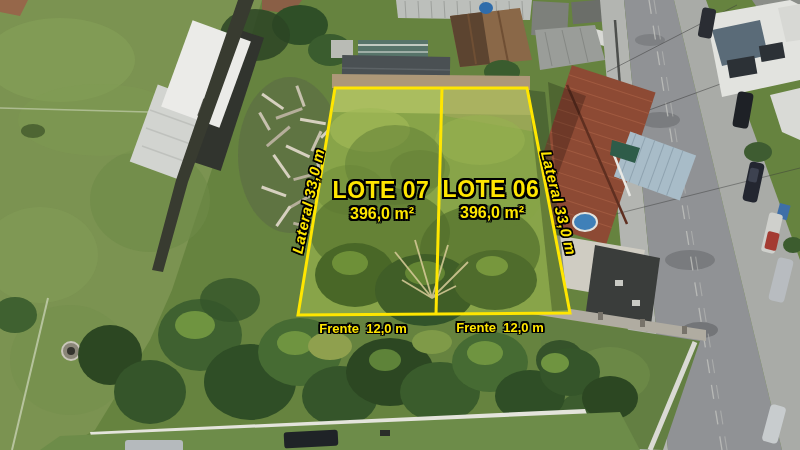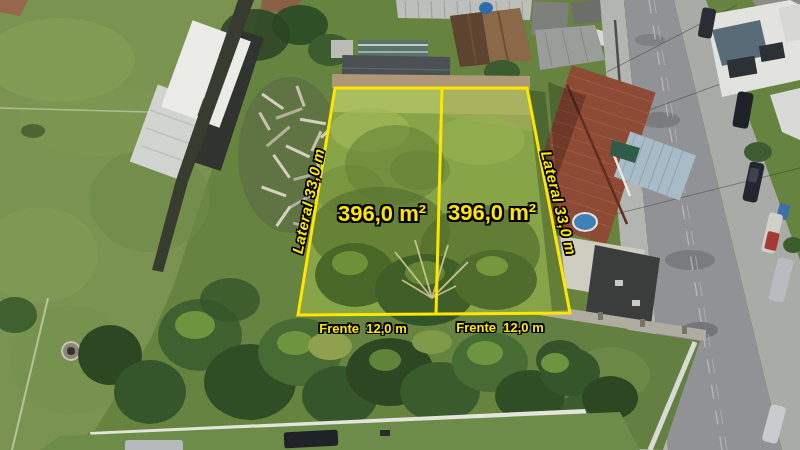--- a/index.html
+++ b/index.html
@@ -8,21 +8,21 @@
     background:#5f7d40;font-family:"Liberation Sans",sans-serif;
   }
   .stage svg{position:absolute;left:0;top:0;}
   .lbl{
     position:absolute;color:#ffe600;font-weight:bold;white-space:pre;
     transform:translate(-50%,-50%);line-height:1;z-index:5;
     text-shadow:-2px -2px 0 #000,2px -2px 0 #000,-2px 2px 0 #000,2px 2px 0 #000,
                 -2px 0 0 #000,2px 0 0 #000,0 -2px 0 #000,0 2px 0 #000;
   }
   .lote{font-size:23px;letter-spacing:.5px;}
-  .area{font-size:22px;}
+  .area{font-size:16px;}
   .lateral{
     font-size:15px;font-style:italic;letter-spacing:.5px;
     text-shadow:-1.5px -1.5px 0 #000,1.5px -1.5px 0 #000,-1.5px 1.5px 0 #000,1.5px 1.5px 0 #000,
                 -1.5px 0 0 #000,1.5px 0 0 #000,0 -1.5px 0 #000,0 1.5px 0 #000;
   }
   .lat-l{transform:translate(-50%,-50%) rotate(-78deg);}
   .lat-r{transform:translate(-50%,-50%) rotate(76deg);}
   .frente{font-size:13px;
     text-shadow:-1.5px -1.5px 0 #000,1.5px -1.5px 0 #000,-1.5px 1.5px 0 #000,1.5px 1.5px 0 #000,
                 -1.5px 0 0 #000,1.5px 0 0 #000,0 -1.5px 0 #000,0 1.5px 0 #000;}
@@ -281,20 +281,22 @@
       <rect x="380" y="430" width="10" height="6" fill="#2a2d2a"></rect>
     </g>
   </svg>
 
   <svg width="800" height="450" viewBox="0 0 800 450" style="z-index:4">
     <polygon points="335,88 527,88 570,313 298,315" fill="#ffe600" opacity="0.07"></polygon>
     <polygon points="335,88 527,88 570,313 298,315" fill="none" stroke="#ffe600" stroke-width="3"></polygon>
     <line x1="442" y1="88" x2="436" y2="314" stroke="#ffe600" stroke-width="3"></line>
   </svg>
 
+  <div class="lbl lote" style="left:381px;top:190px;">LOTE 07</div>
   <div class="lbl area" style="left:382px;top:214px;">396,0 m²</div>
+  <div class="lbl lote" style="left:491px;top:189px;">LOTE 06</div>
   <div class="lbl area" style="left:492px;top:213px;">396,0 m²</div>
   <div class="lbl lateral lat-l" style="left:308px;top:201px;">Lateral 33,0 m</div>
   <div class="lbl lateral lat-r" style="left:559px;top:203px;">Lateral 33,0 m</div>
   <div class="lbl frente" style="left:363px;top:328px;">Frente  12,0 m</div>
   <div class="lbl frente" style="left:500px;top:327px;">Frente  12,0 m</div>
 
 </div>
 
 </body></html>

